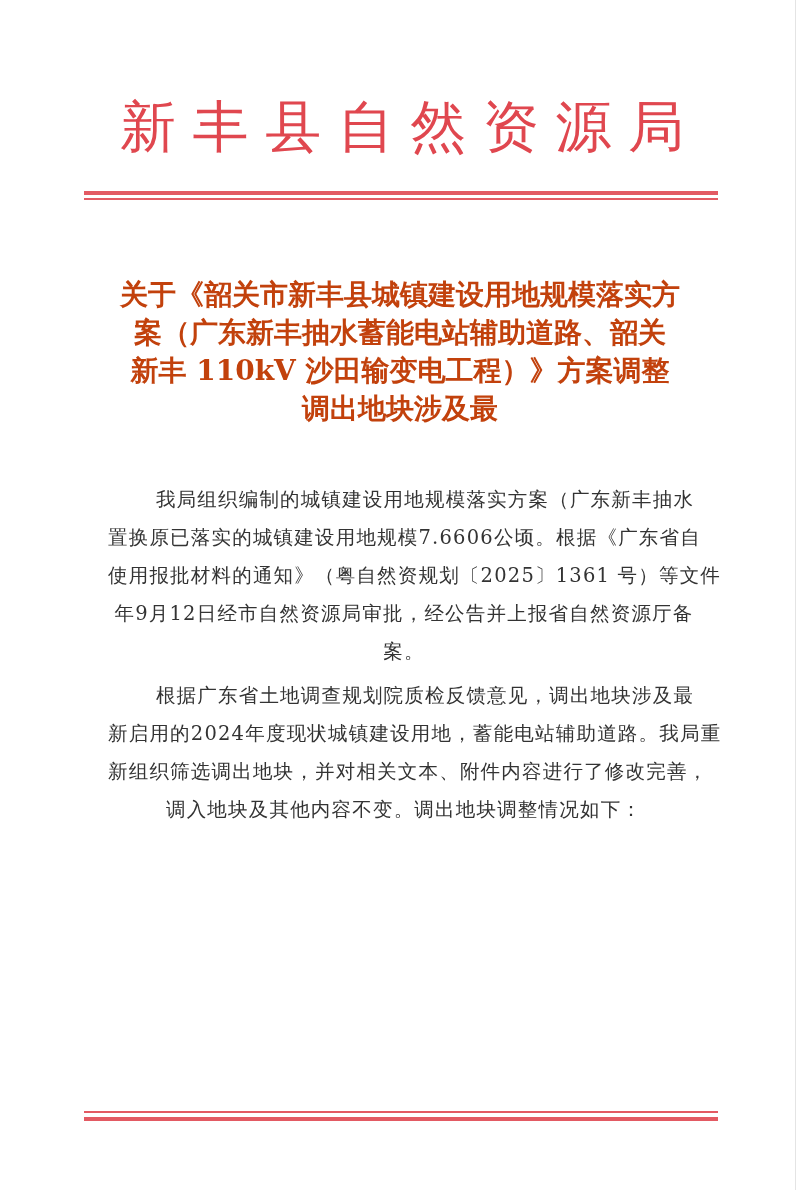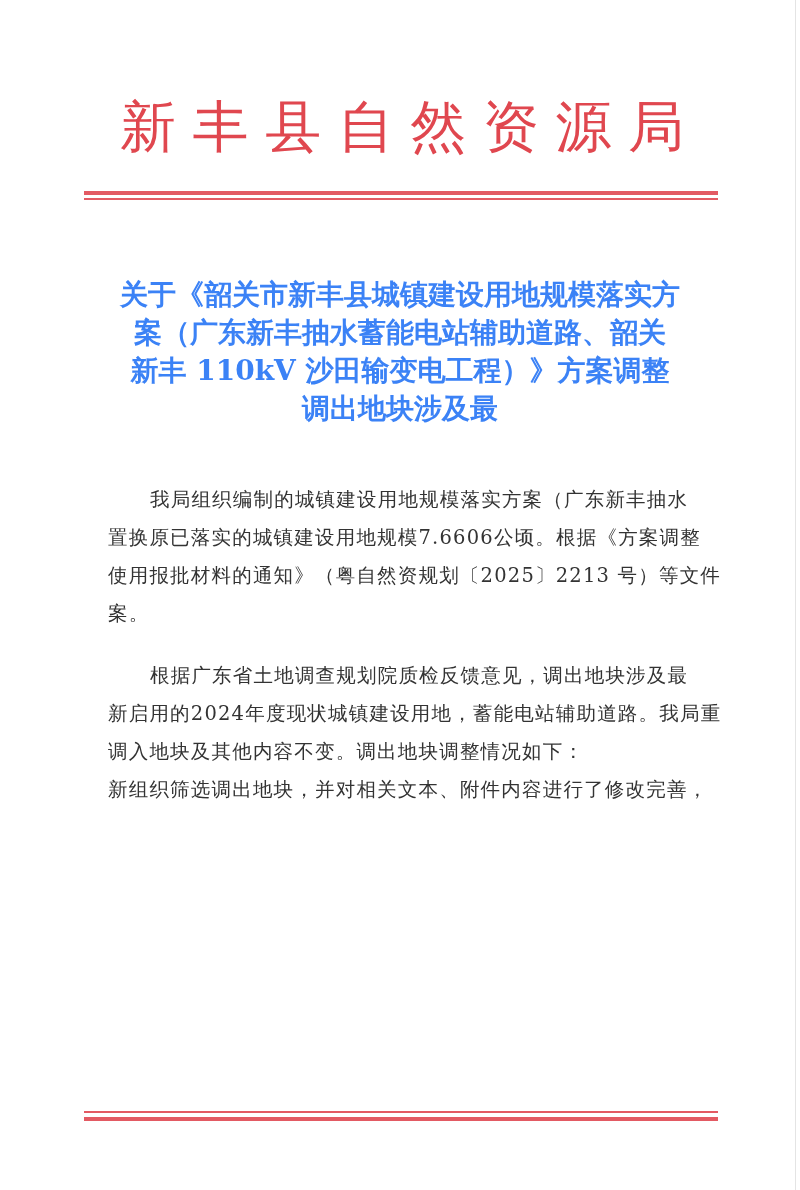--- a/index.html
+++ b/index.html
@@ -55,37 +55,37 @@
   .title {
     position: absolute;
     left: 90px;
     top: 276px;
     width: 620px;
     text-align: center;
     font-family: "DejaVu Serif", "Liberation Serif", serif;
     font-weight: bold;
     font-size: 28px;
     line-height: 38px;
-    color: #3b82f6;
+    color: #c2410c;
   }
   .title div { white-space: nowrap; }
 
   .body {
     position: absolute;
     left: 108px;
     top: 481px;
     width: 592px;
     font-family: "DejaVu Serif", "Liberation Serif", serif;
     font-size: 19.5px;
     line-height: 38px;
     color: #333333;
   }
   .para { margin: 0; }
-  .para + .para { margin-top: 24px; }
-  .line { white-space: nowrap; height: 38px; letter-spacing: 1.2px; }
+  .para + .para { margin-top: 6px; }
+  .line { white-space: nowrap; height: 38px; letter-spacing: 1.2px; text-align: center; }
   .indent { padding-left: 42px; }
 </style>
 </head>
 <body>
 
 <div class="edge-line"></div>
 
 <div class="masthead">
   <span>新</span>
   <span>丰</span>
@@ -103,26 +103,27 @@
 <div class="title">
   <div>关于《韶关市新丰县城镇建设用地规模落实方</div>
   <div>案（广东新丰抽水蓄能电站辅助道路、韶关</div>
   <div>新丰 110kV 沙田输变电工程）》方案调整</div>
   <div>调出地块涉及最</div>
 </div>
 
 <div class="body">
   <div class="para">
     <div class="line indent">我局组织编制的城镇建设用地规模落实方案（广东新丰抽水</div>
-    <div class="line">置换原已落实的城镇建设用地规模7.6606公顷。根据《方案调整</div>
-    <div class="line">使用报批材料的通知》（粤自然资规划〔2025〕2213 号）等文件</div>
+    <div class="line">置换原已落实的城镇建设用地规模7.6606公顷。根据《广东省自</div>
+    <div class="line">使用报批材料的通知》（粤自然资规划〔2025〕1361 号）等文件</div>
+    <div class="line">年9月12日经市自然资源局审批，经公告并上报省自然资源厅备</div>
     <div class="line">案。</div>
   </div>
   <div class="para">
     <div class="line indent">根据广东省土地调查规划院质检反馈意见，调出地块涉及最</div>
     <div class="line">新启用的2024年度现状城镇建设用地，蓄能电站辅助道路。我局重</div>
+    <div class="line">新组织筛选调出地块，并对相关文本、附件内容进行了修改完善，</div>
     <div class="line">调入地块及其他内容不变。调出地块调整情况如下：</div>
-    <div class="line">新组织筛选调出地块，并对相关文本、附件内容进行了修改完善，</div>
   </div>
 </div>
 
 <div class="rule bot-thin"></div>
 <div class="rule bot-thick"></div>
 
 </body></html>

